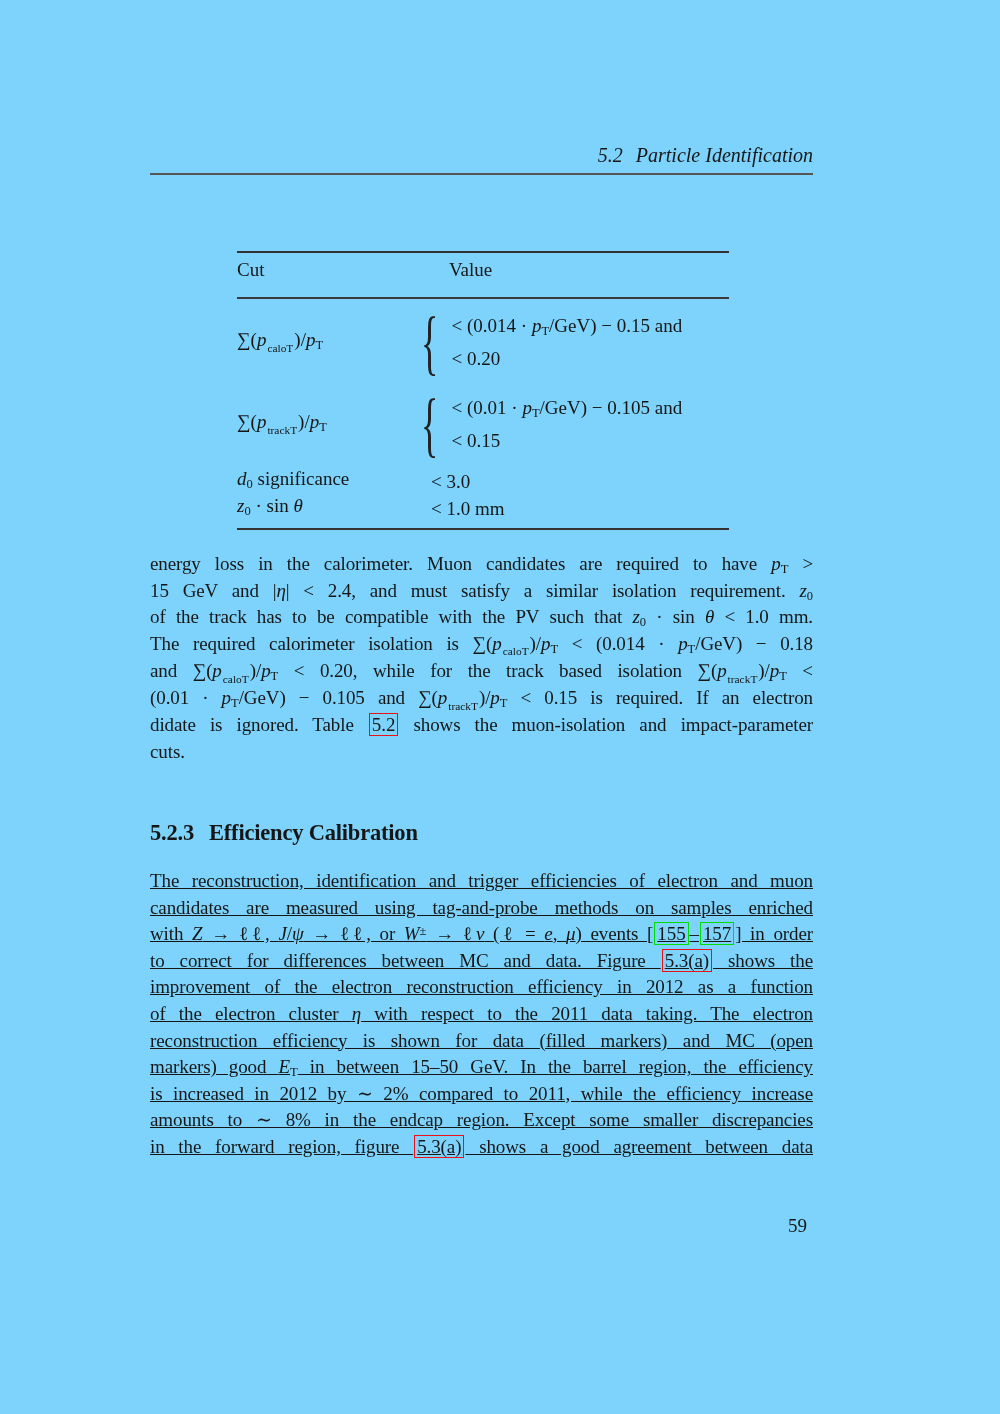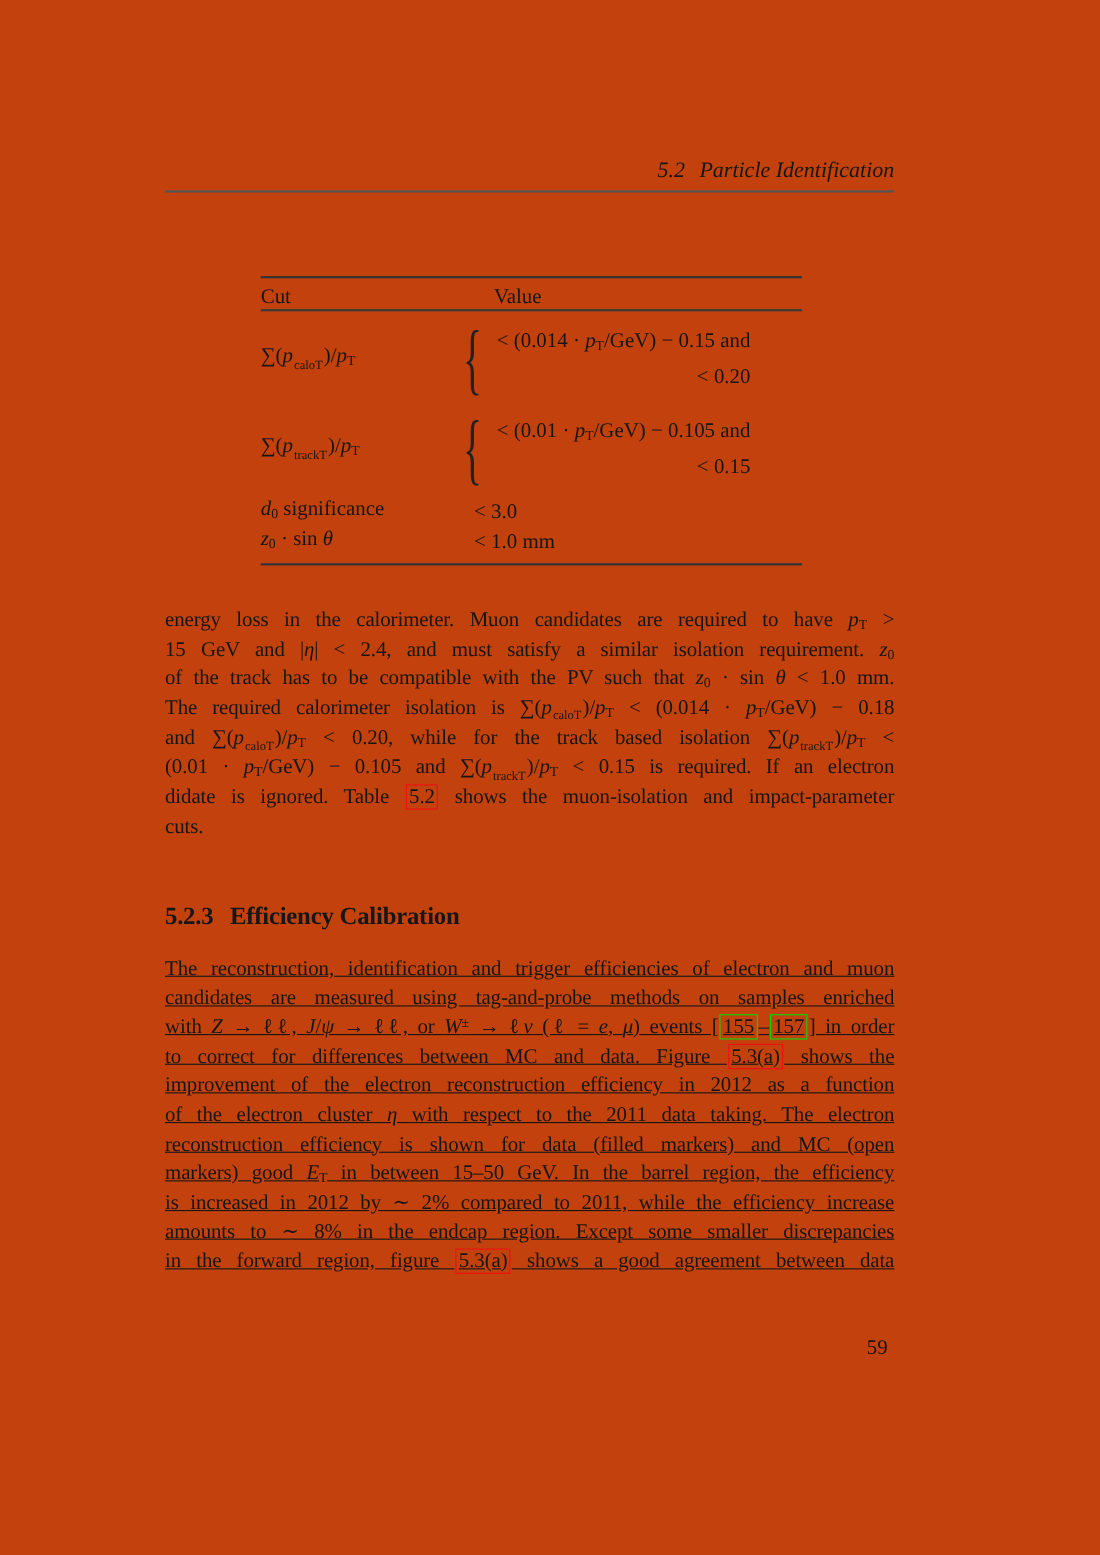--- a/index.html
+++ b/index.html
@@ -1,39 +1,39 @@
 <!DOCTYPE html>
 <html><head>
 <meta charset="utf-8">
 <style>
   html,body{margin:0;padding:0;background:#e8e8e8;}
   .page{
-    position:relative;width:1000px;height:1414px;margin:0 auto;background:#c2410c;
+    position:relative;width:1000px;height:1414px;margin:0 auto;background:#7dd3fc;
     font-family:"Liberation Serif","DejaVu Serif",serif;color:#161616;
     overflow:hidden;
   }
   
   .running-head{position:absolute;top:143px;left:150px;width:663px;text-align:right;
     font-style:italic;font-size:20px;line-height:24px;}
   .rh-num{margin-right:13px;}
   .header-rule{position:absolute;top:173px;left:150px;width:663px;height:1.6px;background:#555;}
   
   .caption{position:absolute;top:215px;left:150px;width:663px;text-align:center;font-size:17.5px;}
   .b{font-weight:bold;}
   
   .cuts-table{position:absolute;top:251px;left:237px;width:492px;font-size:19px;}
   .rule{height:2px;background:#333;}
   .rule.mid{height:1.5px;background:#3a3a3a;}
   .trow{display:flex;}
   .tcut{width:184px;flex:none;}
-  .thead{padding:6px 0 0;font-family:Liberation Serif, serif;}
+  .thead{padding:6px 0 16px;font-family:Liberation Serif, serif;}
   .thead .tval{margin-left:28px;}
   .rbrace{align-items:center;padding:10px 0 6px;}
   .rbrace .tval{display:flex;align-items:center;}
-  .vline{line-height:33px;text-align:right;}
+  .vline{line-height:33px;}
   .brace{display:inline-block;font-size:72px;line-height:0.92;font-weight:300;
     transform:scaleX(0.5);transform-origin:left center;margin-right:-4px;color:#222;}
   .rsimple .vline{line-height:27px;}
   .rsimple .tval{padding-left:10px;}
   .rsimple.first{margin-top:5px;}
   .table-bottom-gap{height:6px;}
   
   .para{position:absolute;left:150px;width:663px;font-size:19px;line-height:26.6px;
     letter-spacing:-0.1px;}
   .para .line{white-space:nowrap;text-align:justify;text-align-last:justify;}

